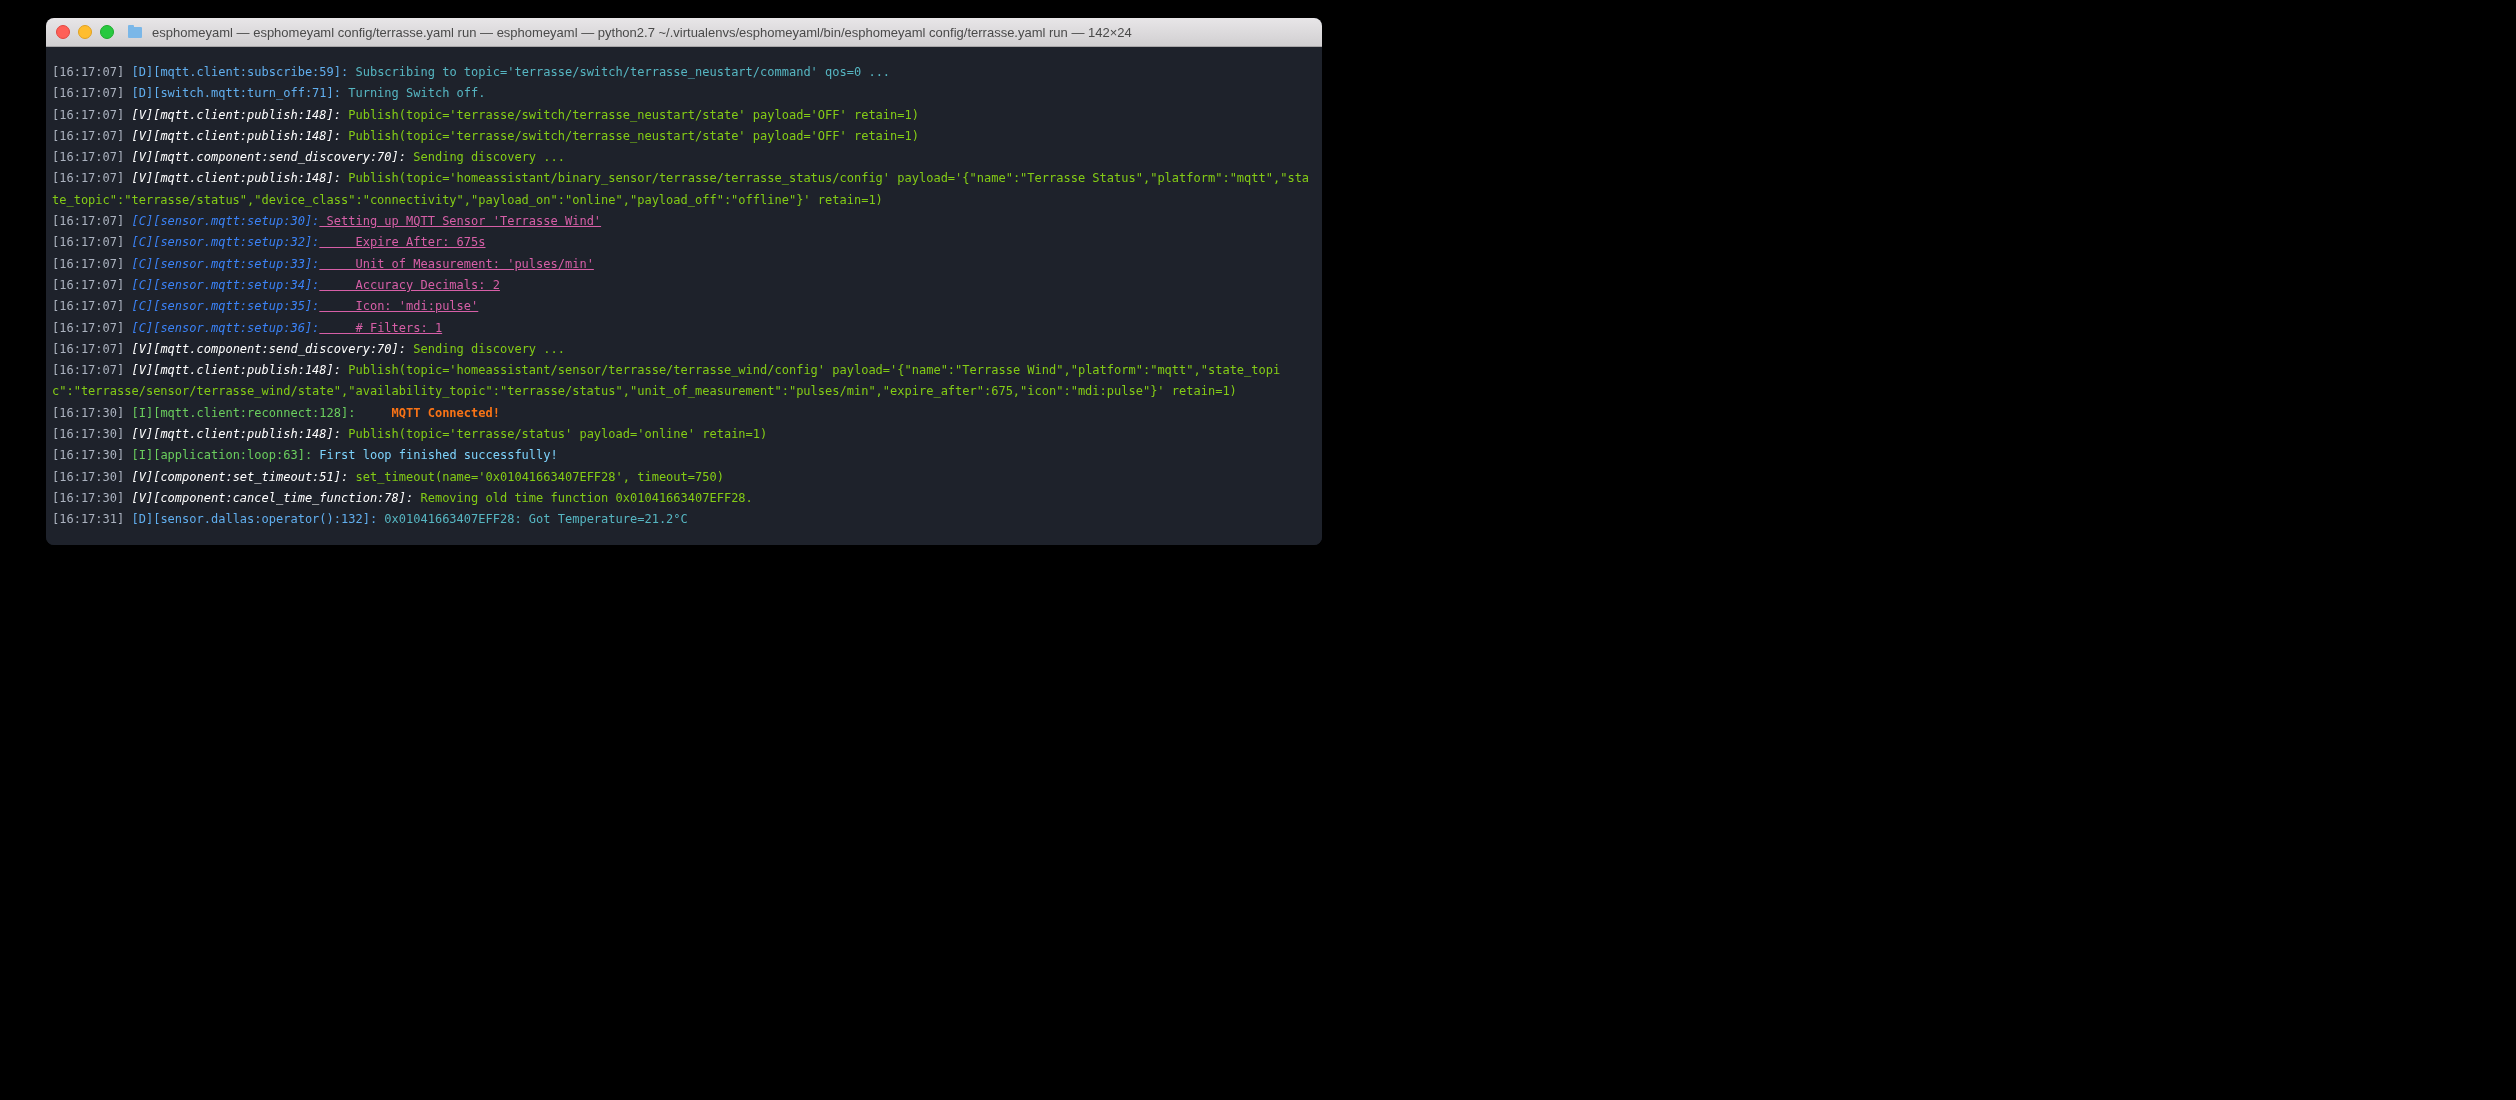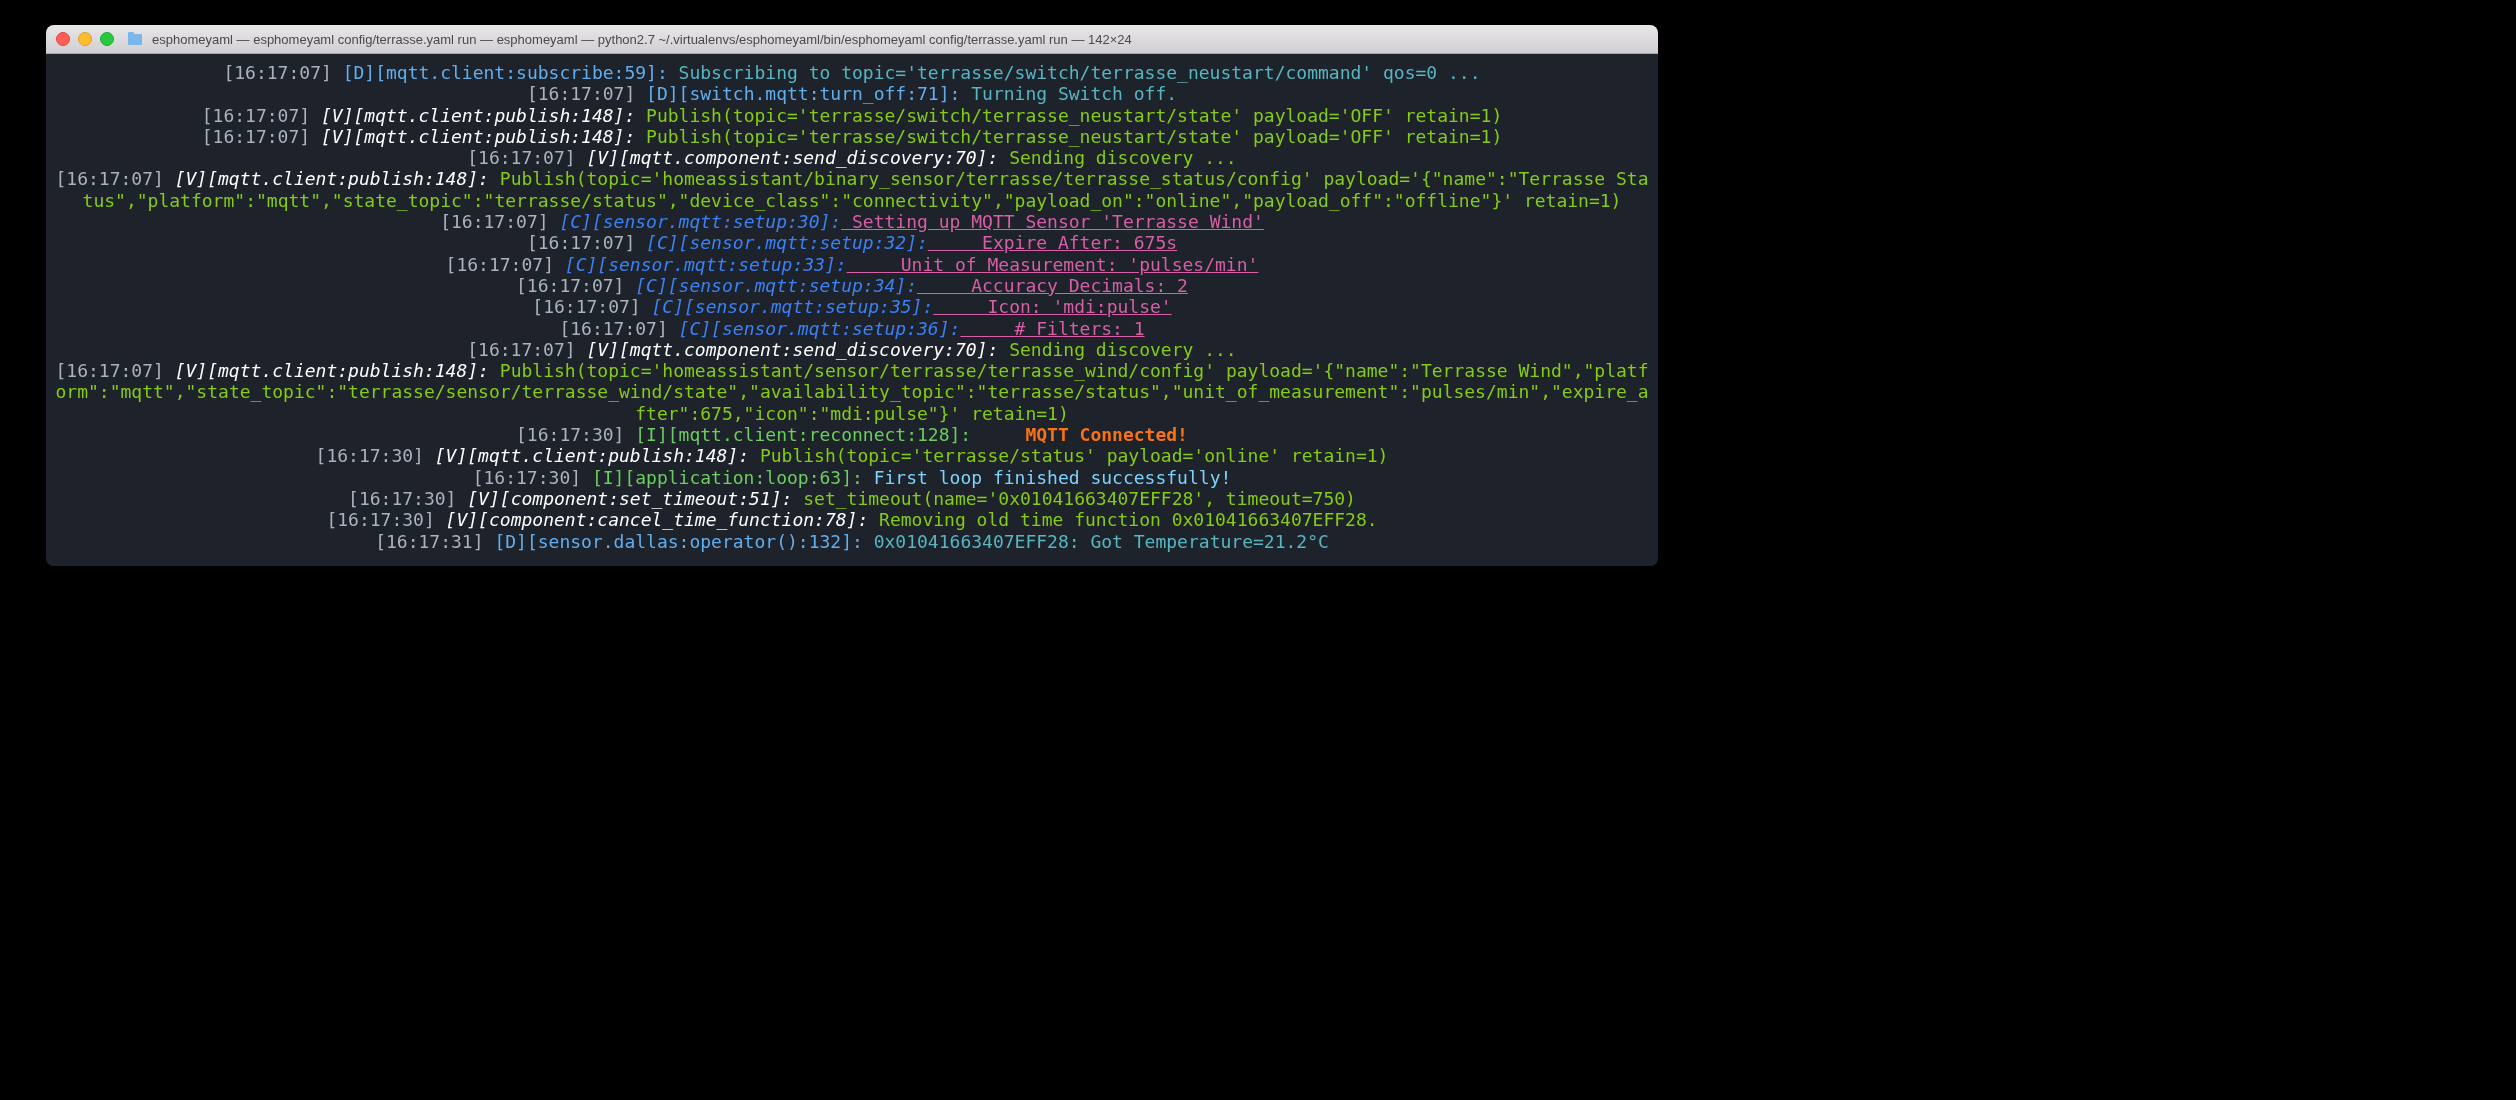--- a/index.html
+++ b/index.html
@@ -6,22 +6,22 @@
     margin: 0;
     padding: 0;
     background: #000;
     font-family: "SF Mono", "Menlo", "Consolas", monospace;
     font-size: 18px;
     min-height: 686px;
   }
   .window {
     position: absolute;
     left: 46px;
-    top: 25px;
-    width: 1612px;
+    top: 18px;
+    width: 1276px;
     border-radius: 8px;
     overflow: hidden;
     box-shadow: 0 20px 60px rgba(0,0,0,0.6);
     background: #1e222b;
   }
   .titlebar {
     height: 28px;
     background: linear-gradient(#e8e6e8, #d1cfd1);
     display: flex;
     align-items: center;
@@ -40,27 +40,26 @@
   .folder-icon::before{
     content:"";position:absolute;top:-2px;left:0;width:6px;height:3px;
     background:#7ab7e8;border-radius:1px 1px 0 0;
   }
   .title-text{
     font-family:-apple-system,"Helvetica Neue",sans-serif;
     font-size:13px;color:#4a4a4a;white-space:nowrap;overflow:hidden;
   }
   .terminal{
     background:#1e222b;
-    padding:8px 6px 14px 6px;
-    font-size:18px;
+    padding:15px 6px 14px 6px;
+    font-size:12px;
     line-height:21.3px;
     white-space:pre-wrap;
     word-break:break-all;
     color:#abb2bf;
-    text-align:center;
   }
   .ts{color:#abb2bf;}
   .lvlD{color:#61afef;}
   .lvlV{color:#ffffff;font-style:italic;}
   .lvlC{color:#3b82f6;font-style:italic;}
   .lvlI{color:#6bce5e;}
   .msg-cyan{color:#56b6c2;}
   .msg-grey{color:#84cc16;}
   .msg-mag{color:#d75fa7;text-decoration:underline;}
   .msg-green{color:#7dd3fc;}

